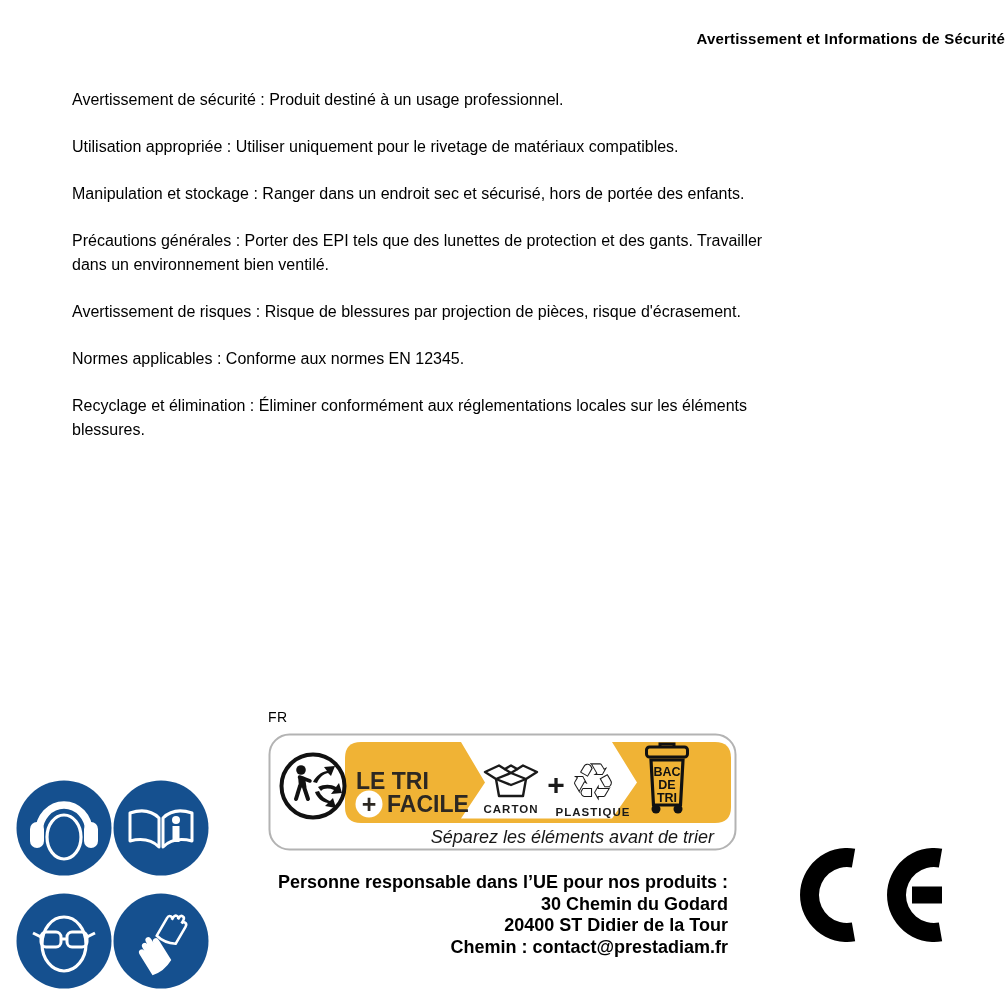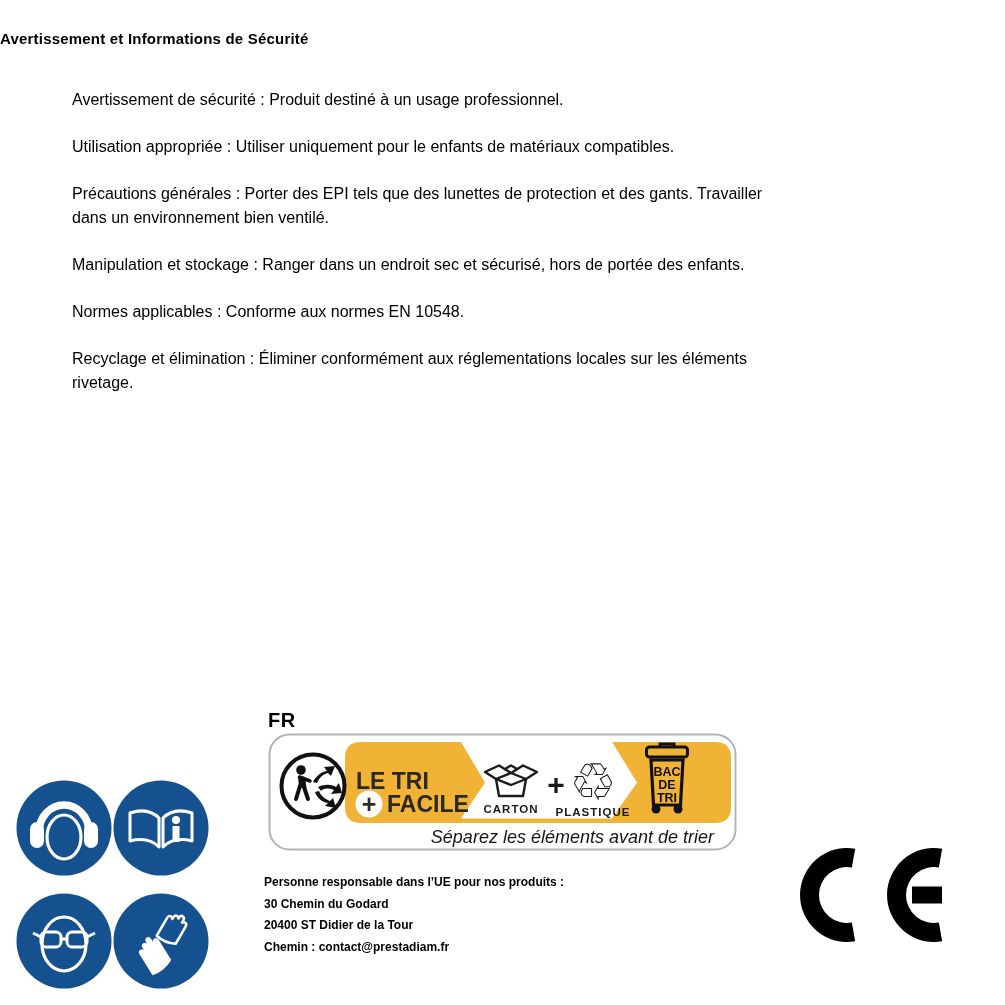--- a/index.html
+++ b/index.html
@@ -4,37 +4,37 @@
 <style>
   html,body{margin:0;padding:0;}
   body{
     width:1005px;height:1005px;position:relative;background:#ffffff;
     font-family:"Liberation Sans","DejaVu Sans",sans-serif;color:#000;
     overflow:hidden;
   }
   .abs{position:absolute;}
   
   #doc-title{
-    top:30px;left:0;width:1005px;text-align:left;
+    top:30px;left:0;width:1005px;text-align:right;
     font-size:15px;font-weight:bold;letter-spacing:.2px;
   }
   
   #body-text{top:88px;left:72px;width:900px;}
   #body-text .para{margin:0 0 23px 0;}
   #body-text .line{
     font-size:16px;line-height:24px;white-space:nowrap;
   }
   
-  #fr-label{left:268px;top:709px;font-size:20px;font-weight:bold;letter-spacing:.5px;text-align:right;}
+  #fr-label{left:268px;top:709px;font-size:14px;font-weight:normal;letter-spacing:.5px;text-align:right;}
   
   #sorting-banner{left:268px;top:733px;}
   
   #responsible-block{
-    left:264px;top:872px;width:480px;text-align:left;
-    font-weight:bold;font-size:12px;line-height:21.5px;
+    left:248px;top:872px;width:480px;text-align:right;
+    font-weight:bold;font-size:18px;line-height:21.5px;
   }
   
   .picto{width:96px;height:96px;}
   #picto-ear{left:16px;top:780px;}
   #picto-book{left:113px;top:780px;}
   #picto-goggles{left:16px;top:893px;}
   #picto-glove{left:113px;top:893px;}
   
   #ce-mark{left:800px;top:847px;}
   svg text{font-family:"Liberation Sans","DejaVu Sans",sans-serif;}
@@ -42,35 +42,38 @@
 </head>
 <body>
 
 <div class="abs" id="doc-title">Avertissement et Informations de Sécurité</div>
 
 <div class="abs" id="body-text">
   <div class="para">
     <div class="line">Avertissement de sécurité : Produit destiné à un usage professionnel.</div>
   </div>
   <div class="para">
-    <div class="line">Utilisation appropriée : Utiliser uniquement pour le enfants de matériaux compatibles.</div>
+    <div class="line">Utilisation appropriée : Utiliser uniquement pour le rivetage de matériaux compatibles.</div>
+  </div>
+  <div class="para">
+    <div class="line">Manipulation et stockage : Ranger dans un endroit sec et sécurisé, hors de portée des enfants.</div>
   </div>
   <div class="para">
     <div class="line">Précautions générales : Porter des EPI tels que des lunettes de protection et des gants. Travailler</div>
     <div class="line">dans un environnement bien ventilé.</div>
   </div>
   <div class="para">
-    <div class="line">Manipulation et stockage : Ranger dans un endroit sec et sécurisé, hors de portée des enfants.</div>
+    <div class="line">Avertissement de risques : Risque de blessures par projection de pièces, risque d'écrasement.</div>
   </div>
   <div class="para">
-    <div class="line">Normes applicables : Conforme aux normes EN 10548.</div>
+    <div class="line">Normes applicables : Conforme aux normes EN 12345.</div>
   </div>
   <div class="para">
     <div class="line">Recyclage et élimination : Éliminer conformément aux réglementations locales sur les éléments</div>
-    <div class="line">rivetage.</div>
+    <div class="line">blessures.</div>
   </div>
 </div>
 
 <svg class="abs picto" id="picto-ear" viewBox="-48 -48 96 96">
   <circle r="47.5" fill="var(--blue)"></circle>
   <ellipse cx="0" cy="9" rx="17" ry="22" fill="none" stroke="#fff" stroke-width="3.2"></ellipse>
   <path d="M-25,4 A25,27 0 0 1 25,4" fill="none" stroke="#fff" stroke-width="7.5"></path>
   <rect x="-34" y="-6" width="14" height="26" rx="7" fill="#fff"></rect>
   <rect x="20" y="-6" width="14" height="26" rx="7" fill="#fff"></rect>
 </svg>

